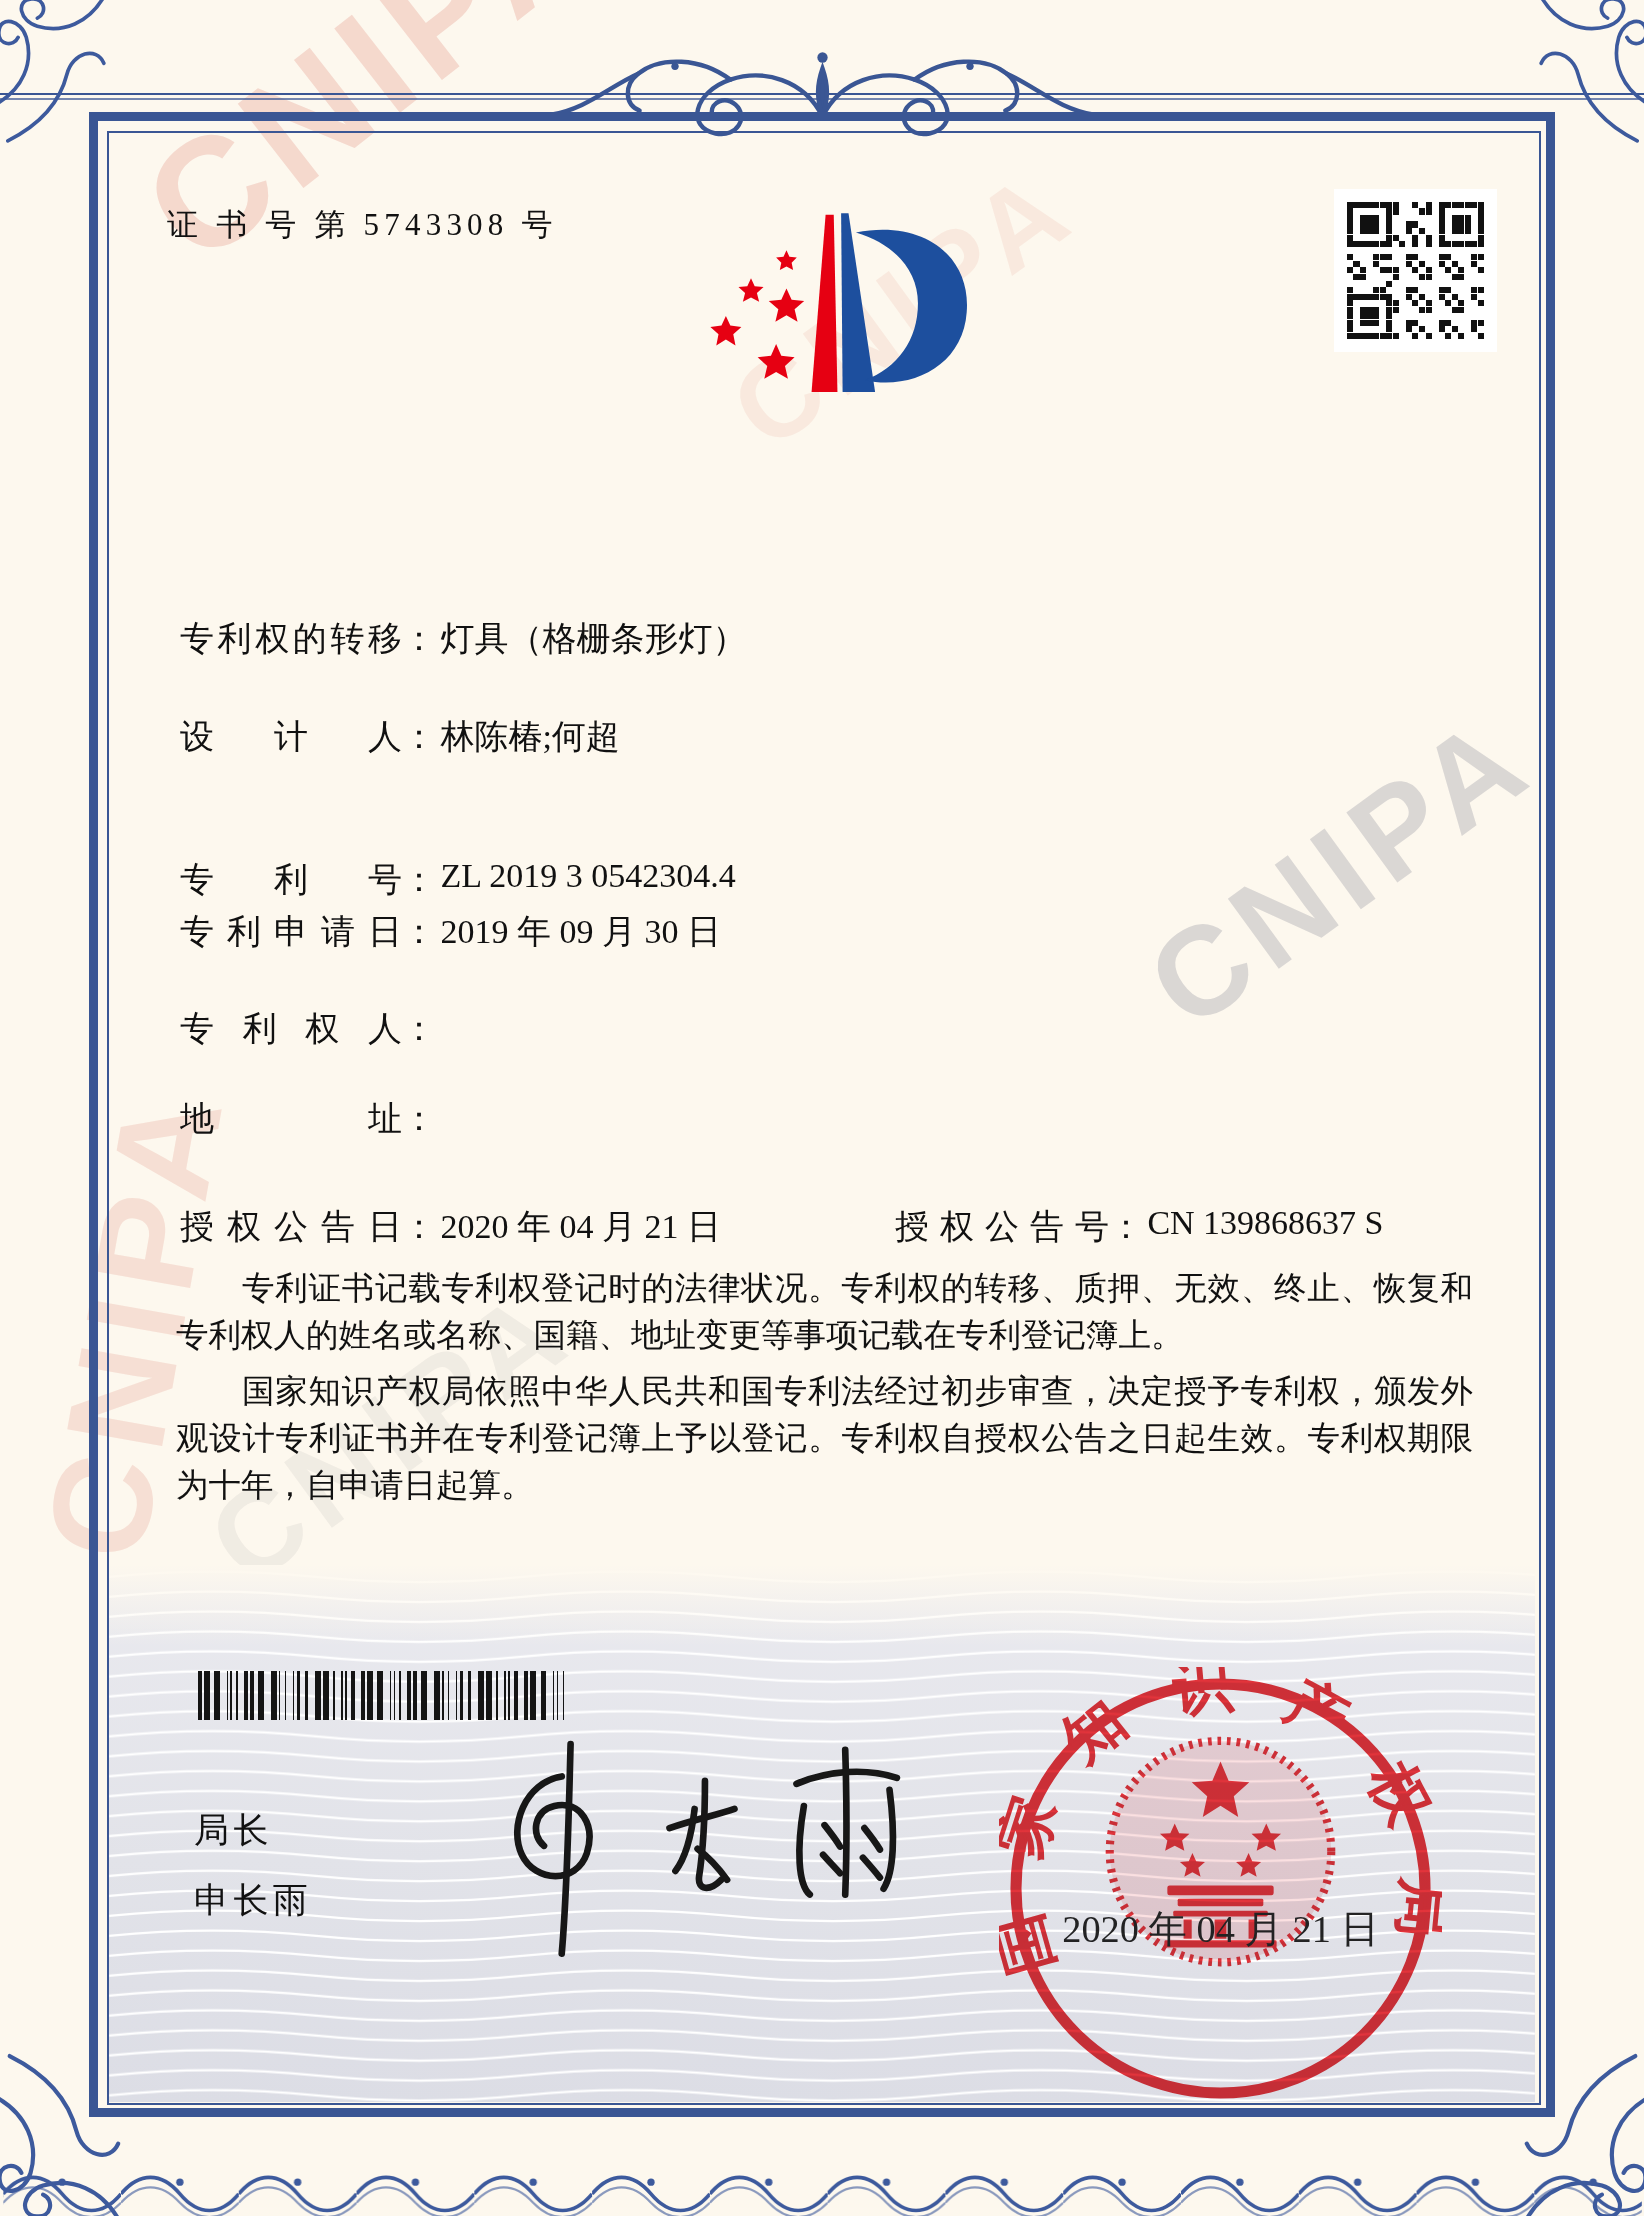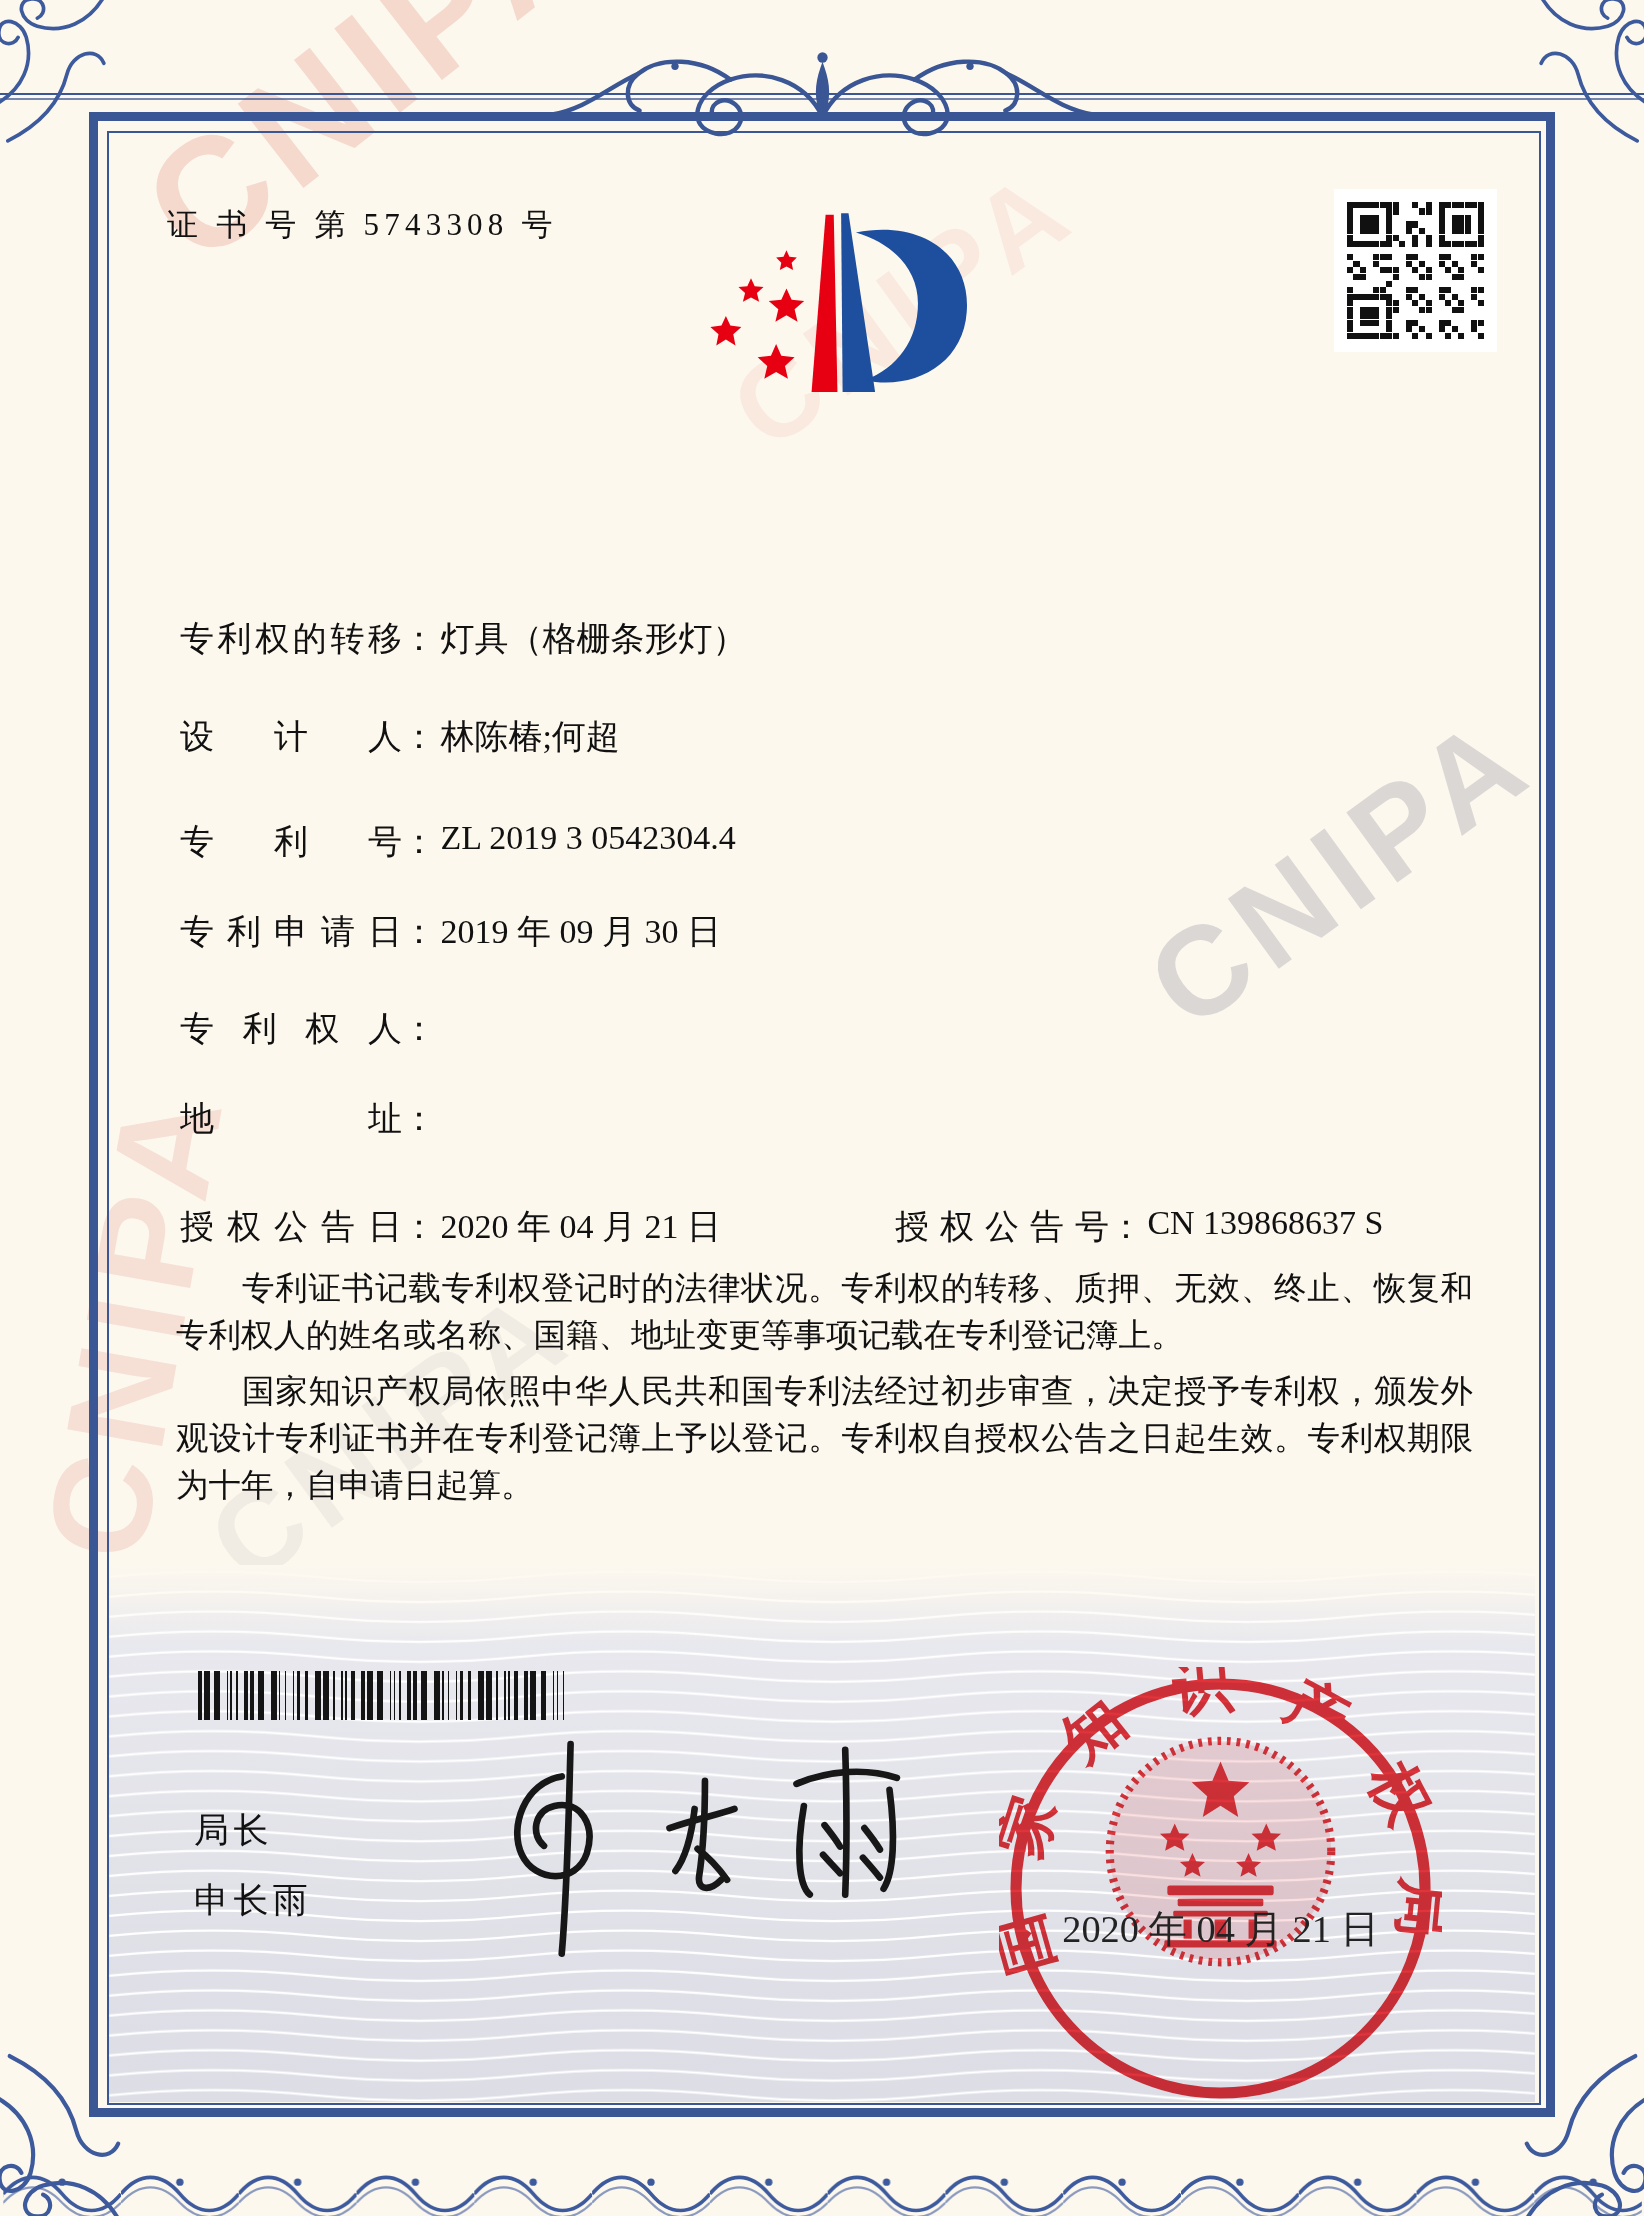--- a/index.html
+++ b/index.html
@@ -350,21 +350,21 @@
   <div class="row" style="top:616px">
     <span class="lbl">专利权的转移</span>
     <span class="colon">：</span>
     <span class="val">灯具（格栅条形灯）</span>
   </div>
   <div class="row" style="top:714px">
     <span class="lbl">设计人</span>
     <span class="colon">：</span>
     <span class="val">林陈椿;何超</span>
   </div>
-  <div class="row" style="top:819px">
+  <div class="row" style="top:857px">
     <span class="lbl">专利号</span>
     <span class="colon">：</span>
     <span class="val">ZL 2019 3 0542304.4</span>
   </div>
   <div class="row" style="top:909px">
     <span class="lbl">专利申请日</span>
     <span class="colon">：</span>
     <span class="val">2019 年 09 月 30 日</span>
   </div>
   <div class="row" style="top:1006px">

